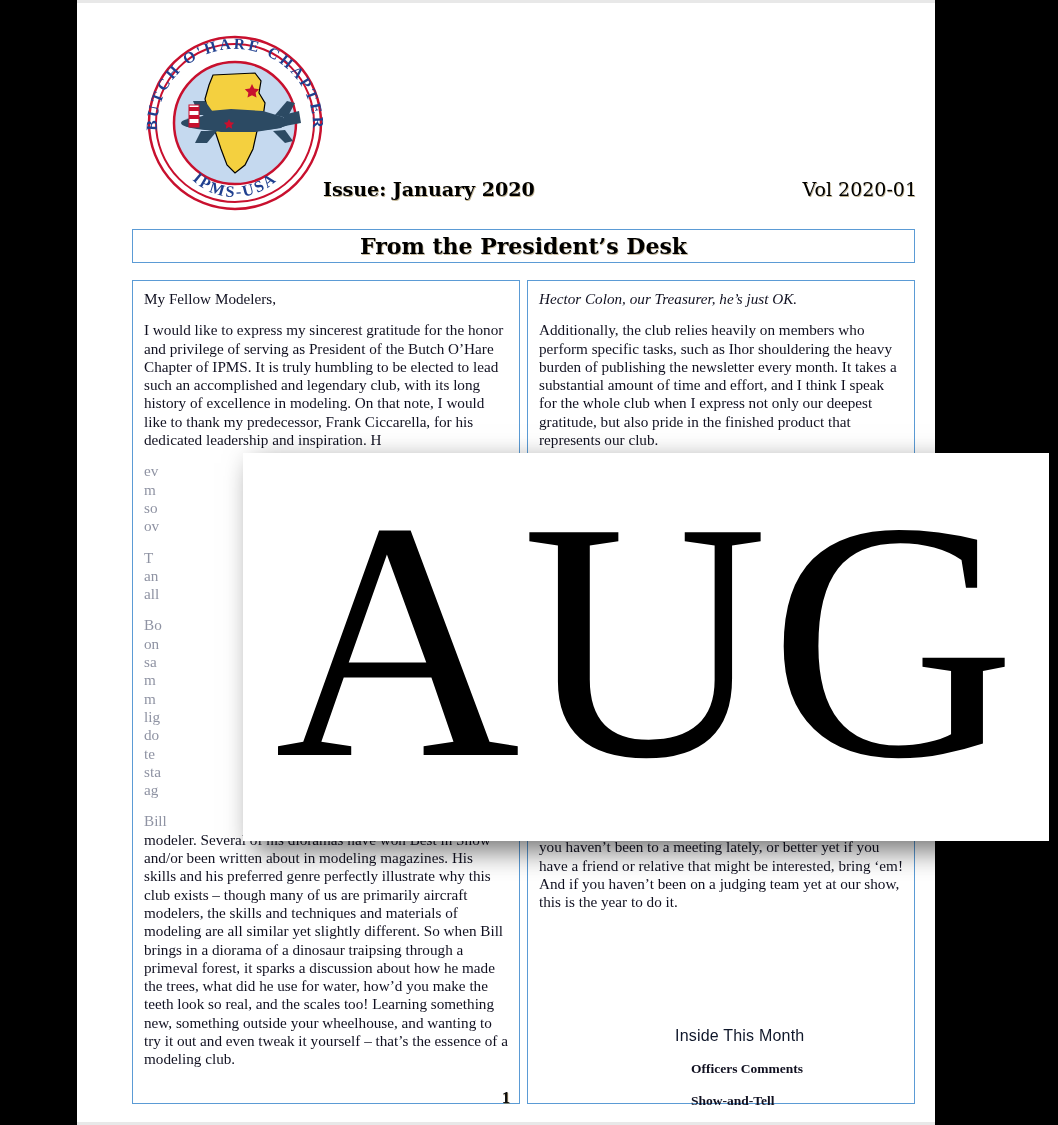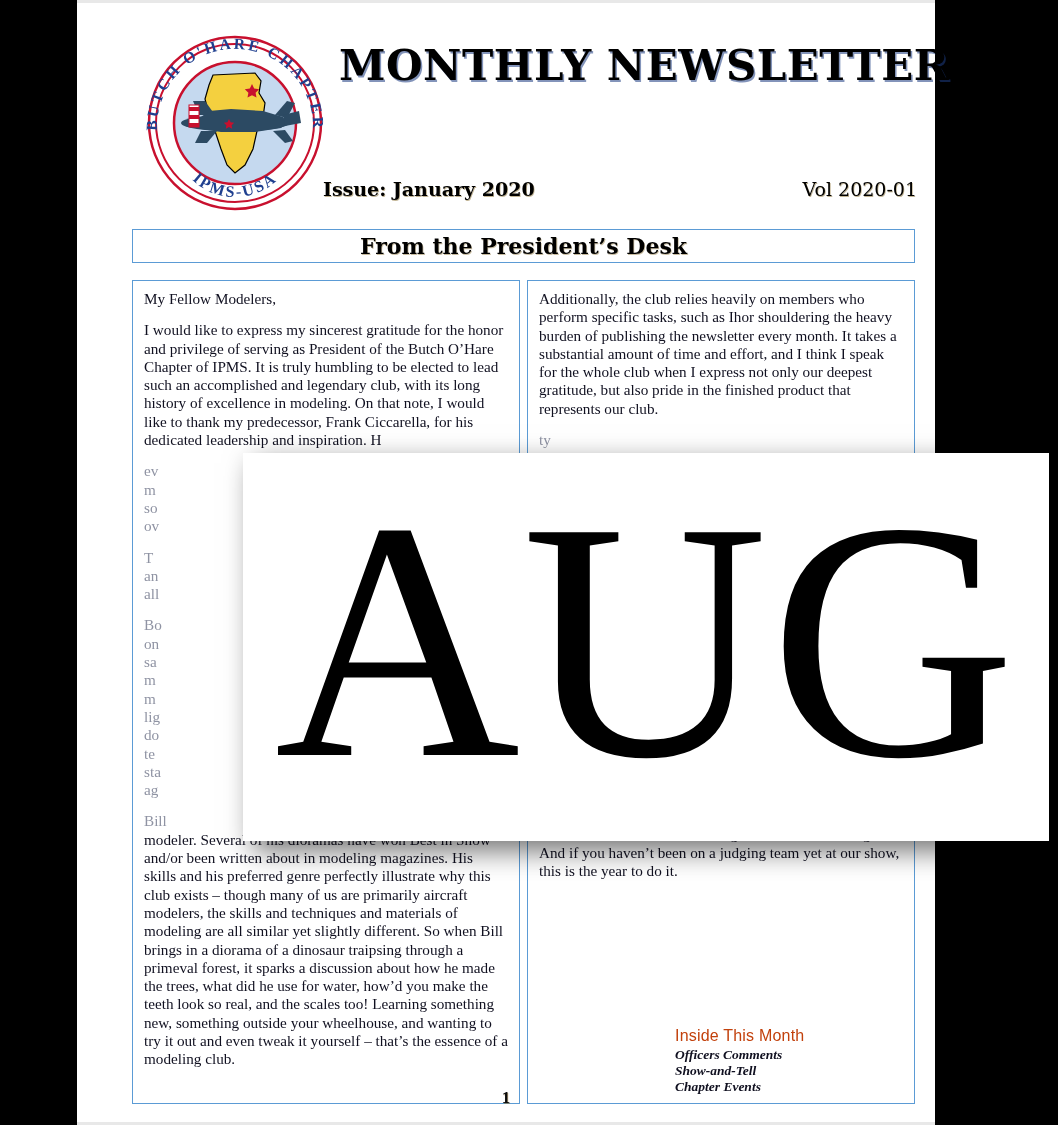--- a/index.html
+++ b/index.html
@@ -136,32 +136,31 @@
   
   .inside-block {
     position: absolute;
     left: 598px;
     top: 1024px;
     width: 240px;
   }
   .inside-title {
     font-family: "Liberation Sans", sans-serif;
     font-size: 16px;
-    color: #c2410c;
+    color: #0f172a;
     margin: 0 4px 2px 0;
     letter-spacing: 0.2px;
   }
   .inside-item {
     font-family: "Liberation Serif", serif;
     font-weight: 700;
     font-size: 13.5px;
     line-height: 16px;
     color: #101020;
-    margin: 0;
-    font-style: italic;
+    margin: 16px;
   }
 
   
   .page-number {
     position: absolute;
     left: 0;
     top: 1085px;
     width: 858px;
     text-align: center;
     font-family: "Liberation Serif", serif;
@@ -244,21 +243,20 @@
 
         <text font-family="Liberation Serif, serif" font-size="15.5" font-weight="700" fill="#1f3f8f" letter-spacing="2.6">
           <textPath href="#arcTop" startOffset="50%" text-anchor="middle">BUTCH O'HARE CHAPTER</textPath>
         </text>
         <text font-family="Liberation Serif, serif" font-size="16" font-weight="700" fill="#1f3f8f" letter-spacing="2.2">
           <textPath href="#arcBot" startOffset="50%" text-anchor="middle">IPMS-USA</textPath>
         </text>
       </svg>
     </div>
 
-    <div class="masthead-title">MONTHLY NEWSLETTER</div>
 
     <div class="masthead-issue">Issue: January 2020</div>
 
     <div class="masthead-vol">Vol 2020-01</div>
   </div>
 
   <div class="banner-box">
     <div class="banner-title">From the President’s Desk</div>
   </div>
 
@@ -282,20 +280,23 @@
       <p class="para tight fade-soft">lig</p>
       <p class="para tight fade-soft">do</p>
       <p class="para tight fade-soft">te</p>
       <p class="para tight fade-soft">sta</p>
       <p class="para fade-soft">ag</p>
       <p class="para tight fade-soft">Bill</p>
       <p class="para">modeler.  Several of his dioramas have won Best in Show and/or been written about in modeling magazines.  His skills and his preferred genre perfectly illustrate why this club exists – though many of us are primarily aircraft modelers, the skills and techniques and materials of modeling are all similar yet slightly different.  So when Bill brings in a diorama of a dinosaur traipsing through a primeval forest, it sparks a discussion about how he made the trees, what did he use for water, how’d you make the teeth look so real, and the scales too!  Learning something new, something outside your wheelhouse, and wanting to try it out and even tweak it yourself – that’s the essence of a modeling club.</p>
     </div>
 
     <div class="col col-right">
+      <p class="para">
+        <em>Hector Colon, our Treasurer, he’s just OK.</em>
+      </p>
       <p class="para">Additionally, the club relies heavily on members who perform specific tasks, such as Ihor shouldering the heavy burden of publishing the newsletter every month.  It takes a substantial amount of time and effort, and I think I speak for the whole club when I express not only our deepest gratitude, but also pride in the finished product that represents our club.</p>
       <p class="para tight fade-soft">ty</p>
       <p class="para tight fade-soft">or</p>
       <p class="para fade-soft">ver</p>
       <p class="para tight fade-soft">y</p>
       <p class="para fade-soft">res</p>
       <p class="para fade-soft">ch</p>
       <p class="para tight fade-soft">d</p>
       <p class="para fade-soft">ds</p>
       <p class="para tight fade-soft">r</p>

